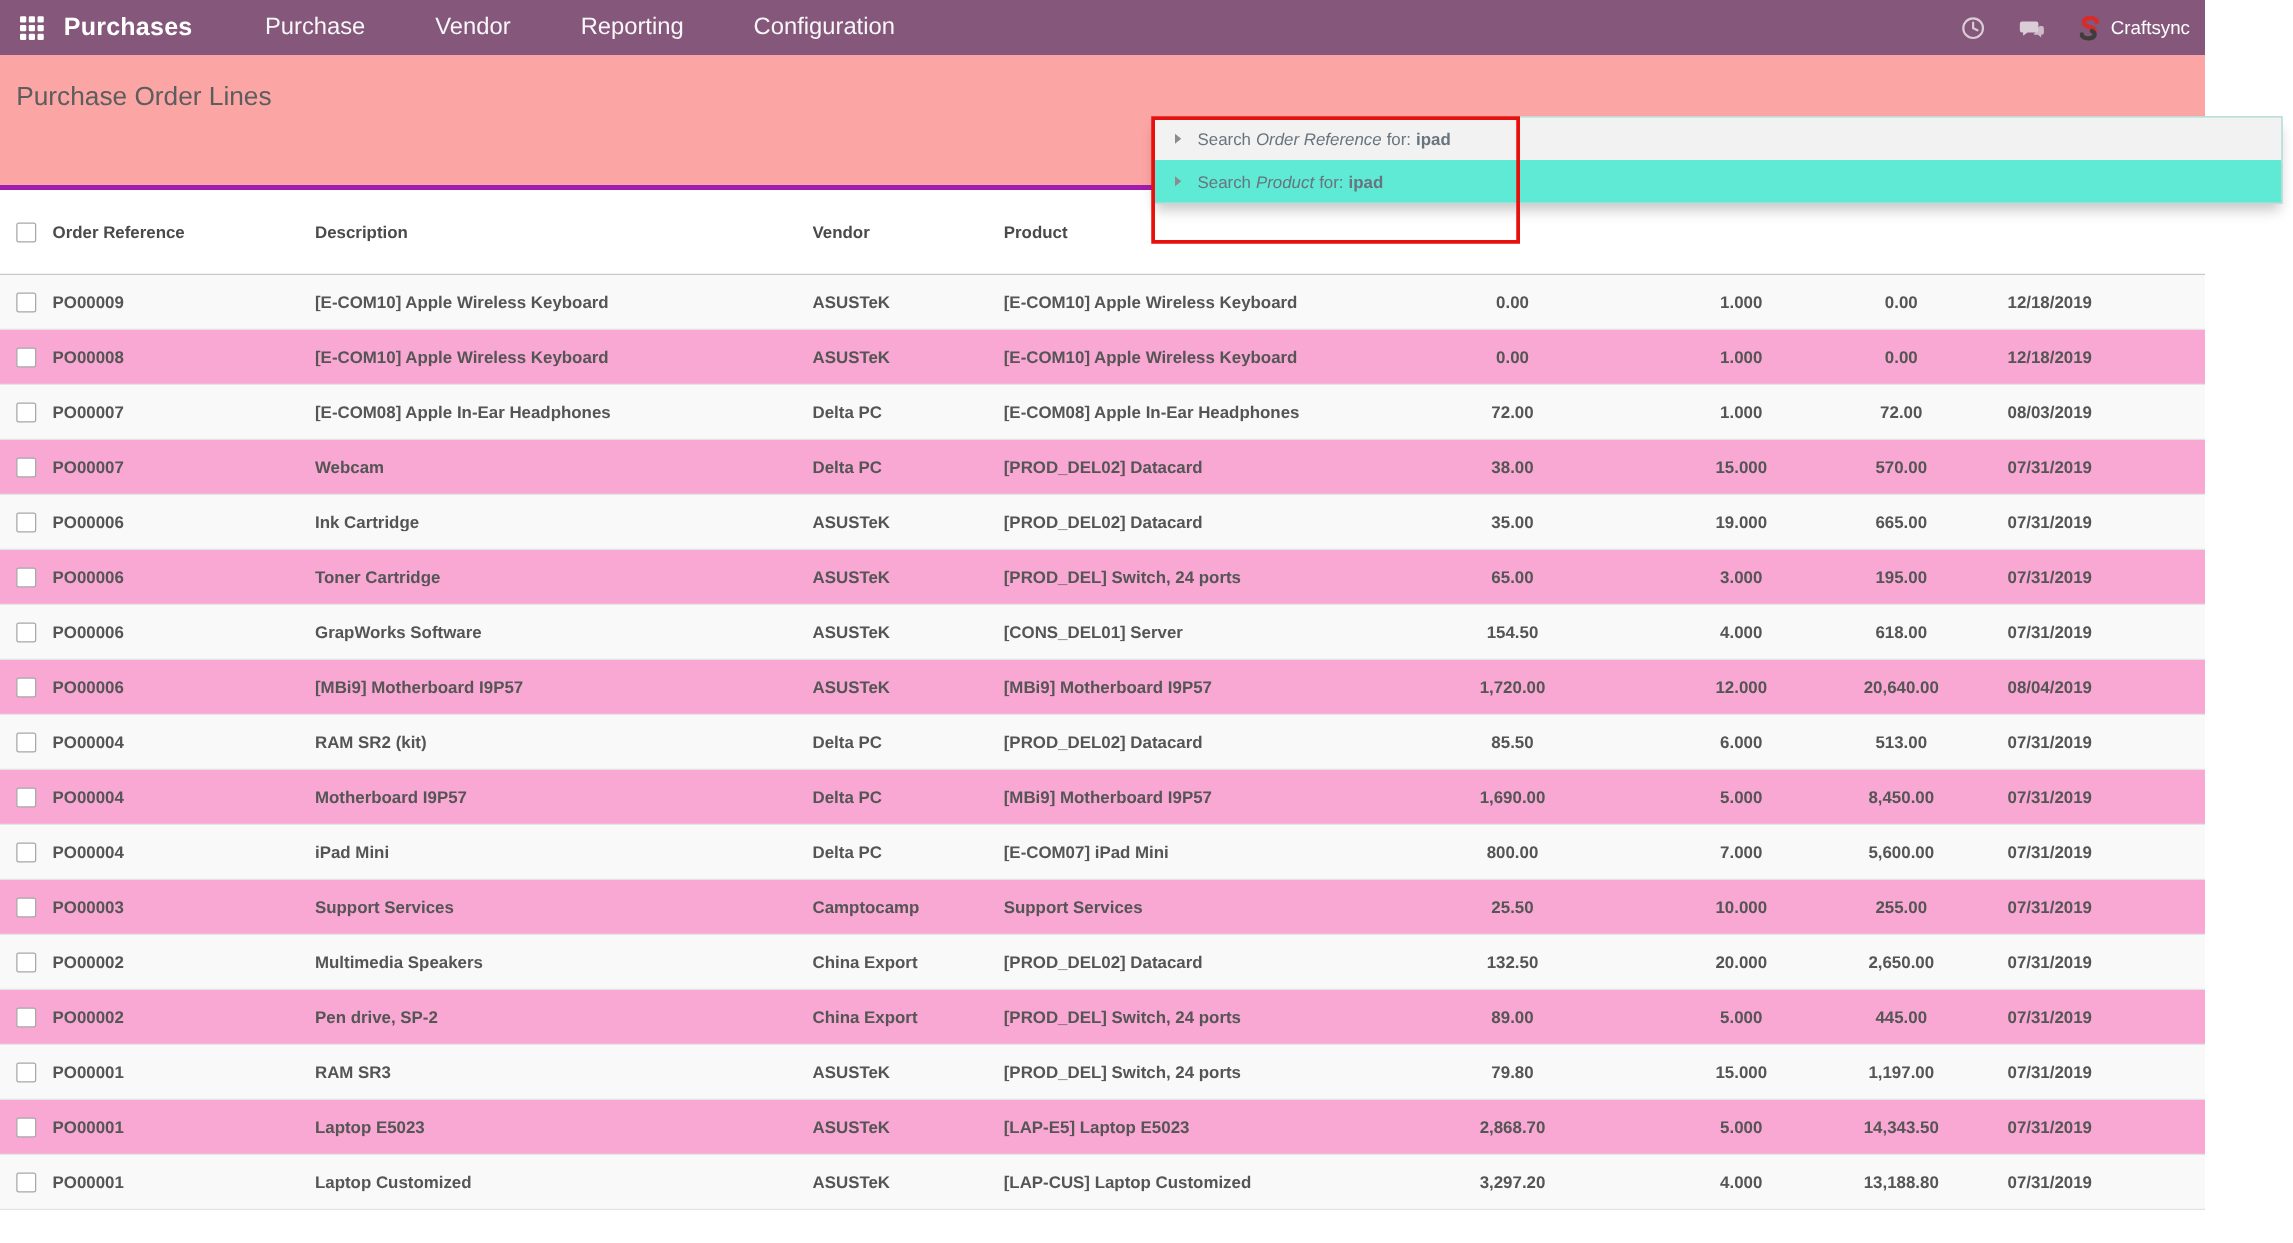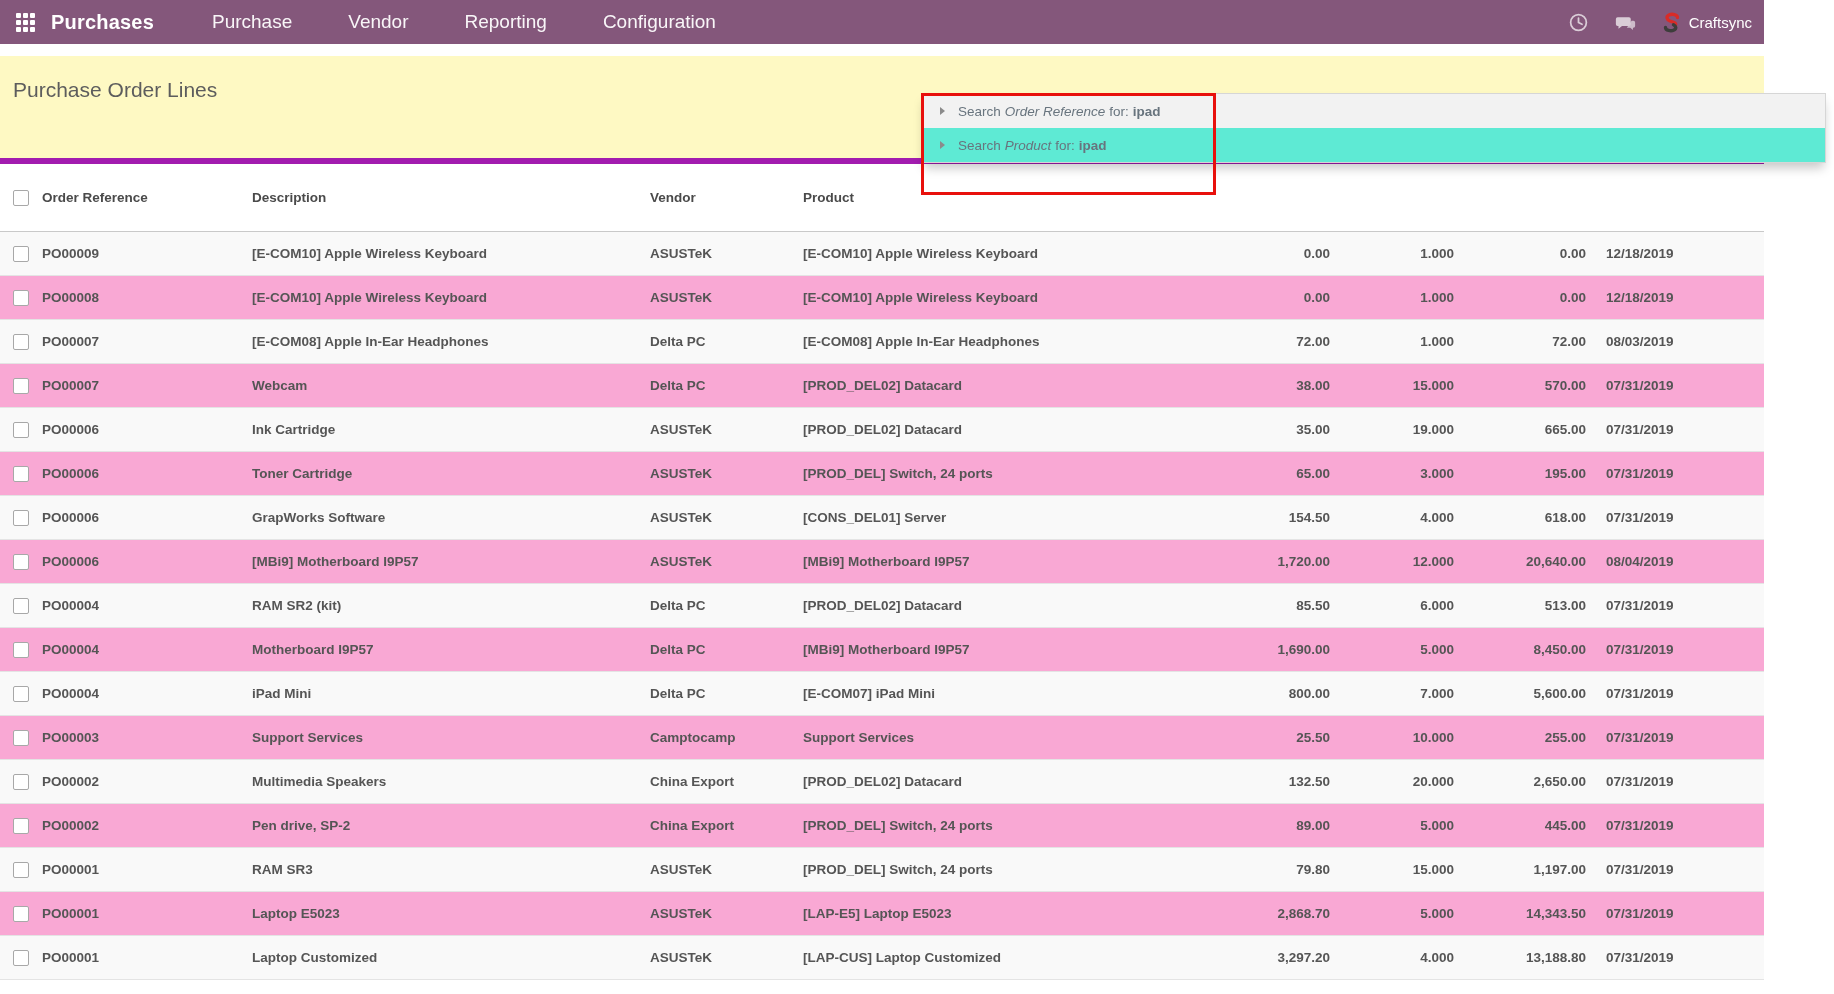--- a/index.html
+++ b/index.html
@@ -20,21 +20,21 @@
   .apps-grid span { background:#fff; border-radius:1px; }
   .brand { font-size:20px; font-weight:bold; letter-spacing:0.2px; margin-right:56px; cursor:pointer; }
   .top-menu { display:flex; gap:52px; font-size:19px; }
   .nav-item { color:rgba(255,255,255,0.95); cursor:pointer; padding:4px 2px; }
   .nav-right { margin-left:auto; display:flex; align-items:center; gap:26px; padding-right:4px; }
   .nav-icon { width:21px; height:21px; opacity:0.7; cursor:pointer; }
   .user-block { display:flex; align-items:center; gap:8px; cursor:pointer; }
   .user-name { font-size:15px; color:#fff; }
 
   
-  .control-panel { position:relative; height:108px; border-bottom:6px solid #a21caf; background:#fef9c3;margin-top:12px; }
+  .control-panel { position:relative; height:108px; border-bottom:4px solid #a21caf; background:#fca5a5; }
   .page-title { position:absolute; left:13px; top:22px; font-size:21px; color:#5d5d5d; }
 
   .search-bar {
     position:absolute; left:922px; top:56px; width:904px; height:34px;
     border-bottom:1px solid #8f8f8f; display:flex; align-items:flex-end; padding:0 2px 6px 2px;
   }
   .search-text { font-size:14px; color:#4a4a4a; }
   .caret-bar { display:inline-block; width:1px; height:17px; background:#333; margin-left:1px; vertical-align:-3px; }
   .search-glyph { margin-left:auto; width:22px; height:22px; cursor:pointer; }
 
@@ -62,21 +62,21 @@
     grid-template-columns:42px 210px 398px 153px 287px 242px 124px 132px 130px auto;
     align-items:center;font-weight:bold; }
   .thead { height:68px; border-bottom:1px solid #c9c9c9; font-weight:bold;
     font-size:13.5px; color:#4a4a4a; background:#fff; }
   .t-row { height:44px; font-size:13.5px; color:#555; border-bottom:1px solid #e4e4e4;
     cursor:pointer; background:#f9a8d4; }
   .t-row.stripe { background:#f9f9f9; }
   .cb-cell { padding-left:13px; }
   .checkbox { width:16px; height:16px; border:1px solid #a8a8a8; background:#fff; border-radius:2px; cursor:pointer; }
   .cell { overflow:hidden; white-space:nowrap; text-overflow:ellipsis; padding-right:10px; }
-  .num { text-align:right; padding-right:2px; }
+  .num { text-align:center; padding-right:2px; }
   .date-cell { padding-left:18px; }
 </style>
 </head>
 <body>
 
 <div class="page">
 
   <div class="navbar">
     <div class="apps-grid">
       <span></span>

